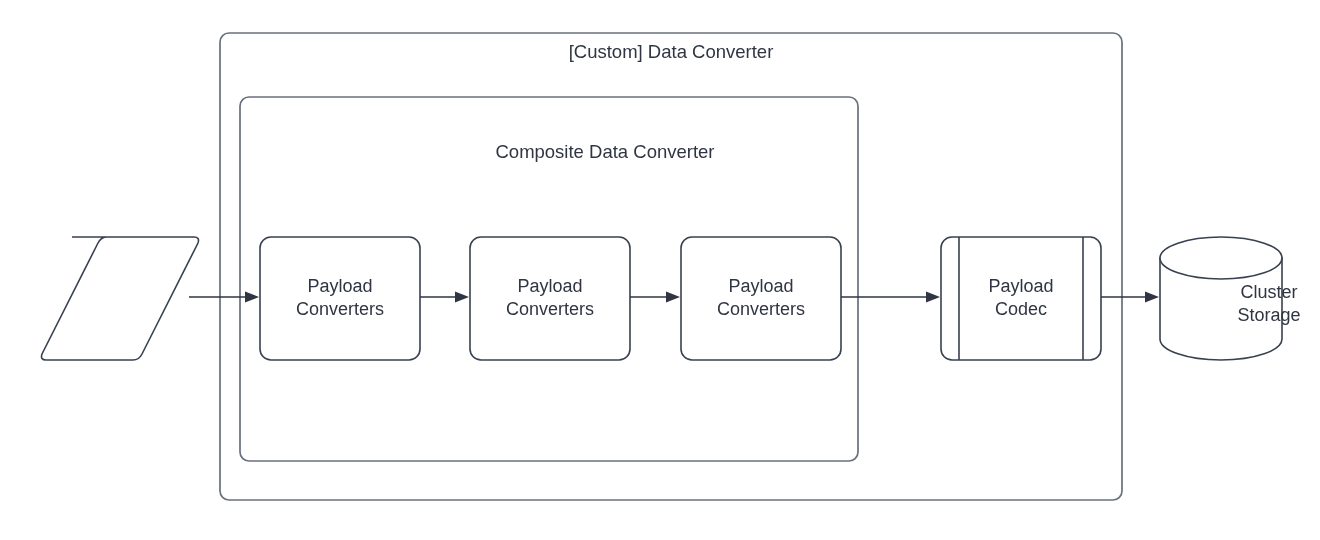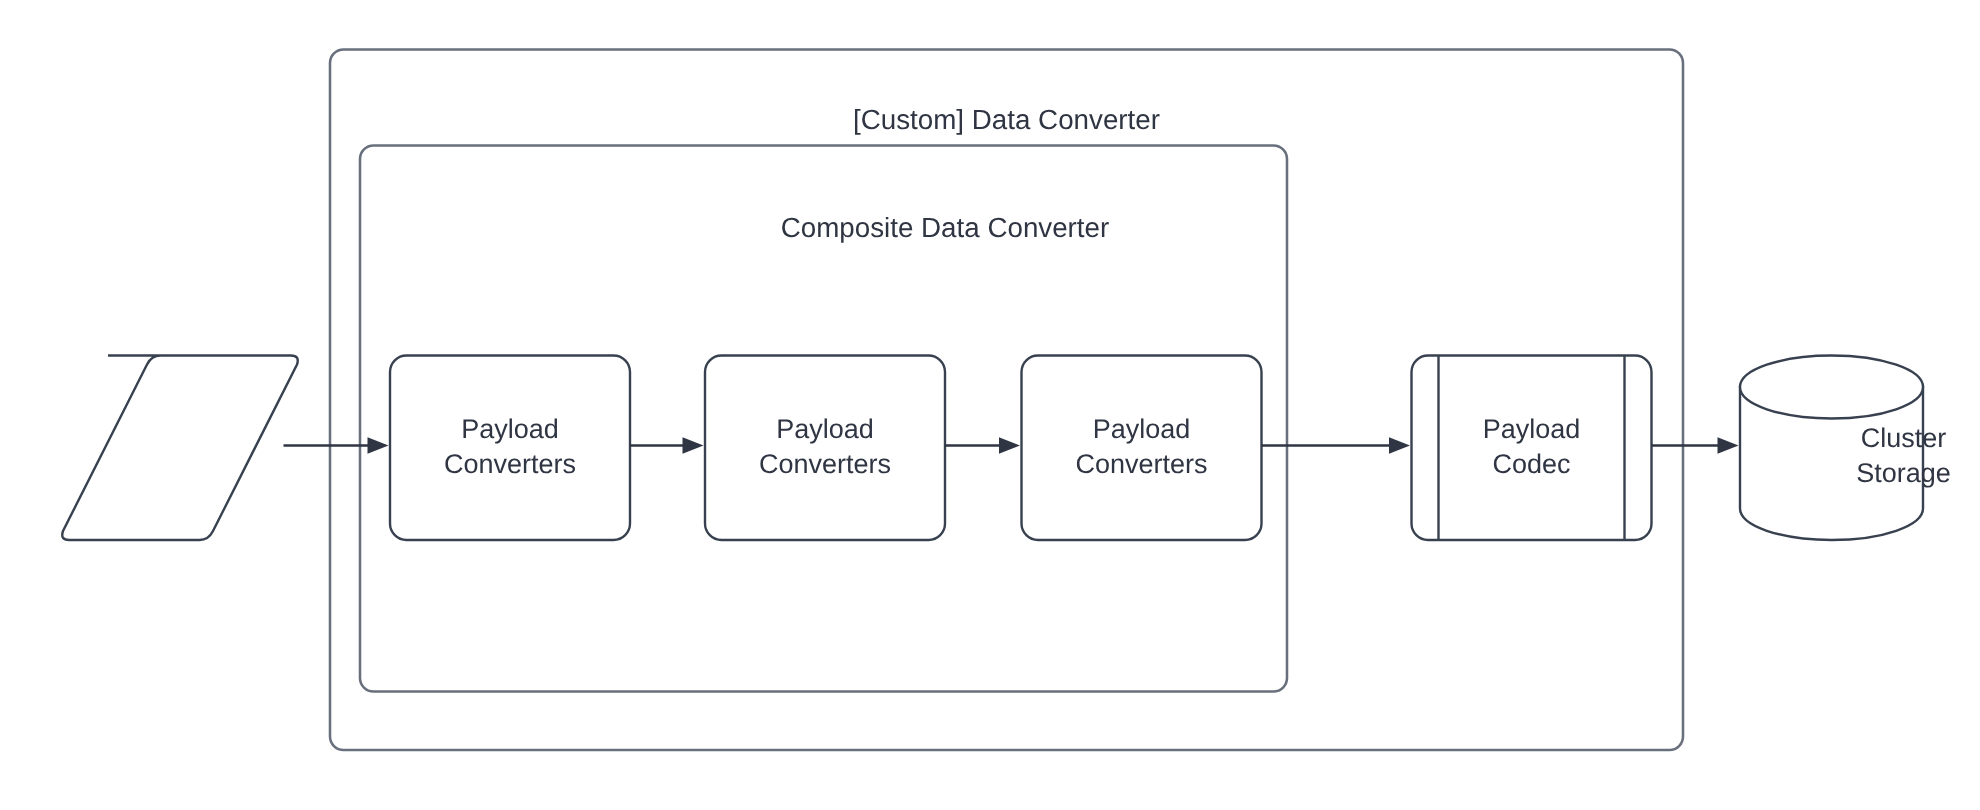--- a/index.html
+++ b/index.html
@@ -115,23 +115,23 @@
       <line class="connector" x1="841" y1="297" x2="932" y2="297"></line>
       <path class="arrowhead" d="M 940 297 L 926 291.5 L 926 302.5 Z"></path>
     </g>
 
     <g>
       <line class="connector" x1="1101" y1="297" x2="1151" y2="297"></line>
       <path class="arrowhead" d="M 1159 297 L 1145 291.5 L 1145 302.5 Z"></path>
     </g>
   </svg>
 
-  <div class="lbl lbl-title" style="left:220px; top:68px; width:902px;">[Custom] Data Converter</div>
+  <div class="lbl lbl-title" style="left:220px; top:40px; width:902px;">[Custom] Data Converter</div>
 
-  <div class="lbl lbl-title" style="left:257px; top:140px; width:746px;">Composite Data Converter</div>
+  <div class="lbl lbl-title" style="left:232px; top:140px; width:746px;">Composite Data Converter</div>
 
 
   <div class="lbl" style="left:260px; top:275px; width:160px;">Payload
 Converters</div>
 
   <div class="lbl" style="left:470px; top:275px; width:160px;">Payload
 Converters</div>
 
   <div class="lbl" style="left:681px; top:275px; width:160px;">Payload
 Converters</div>

